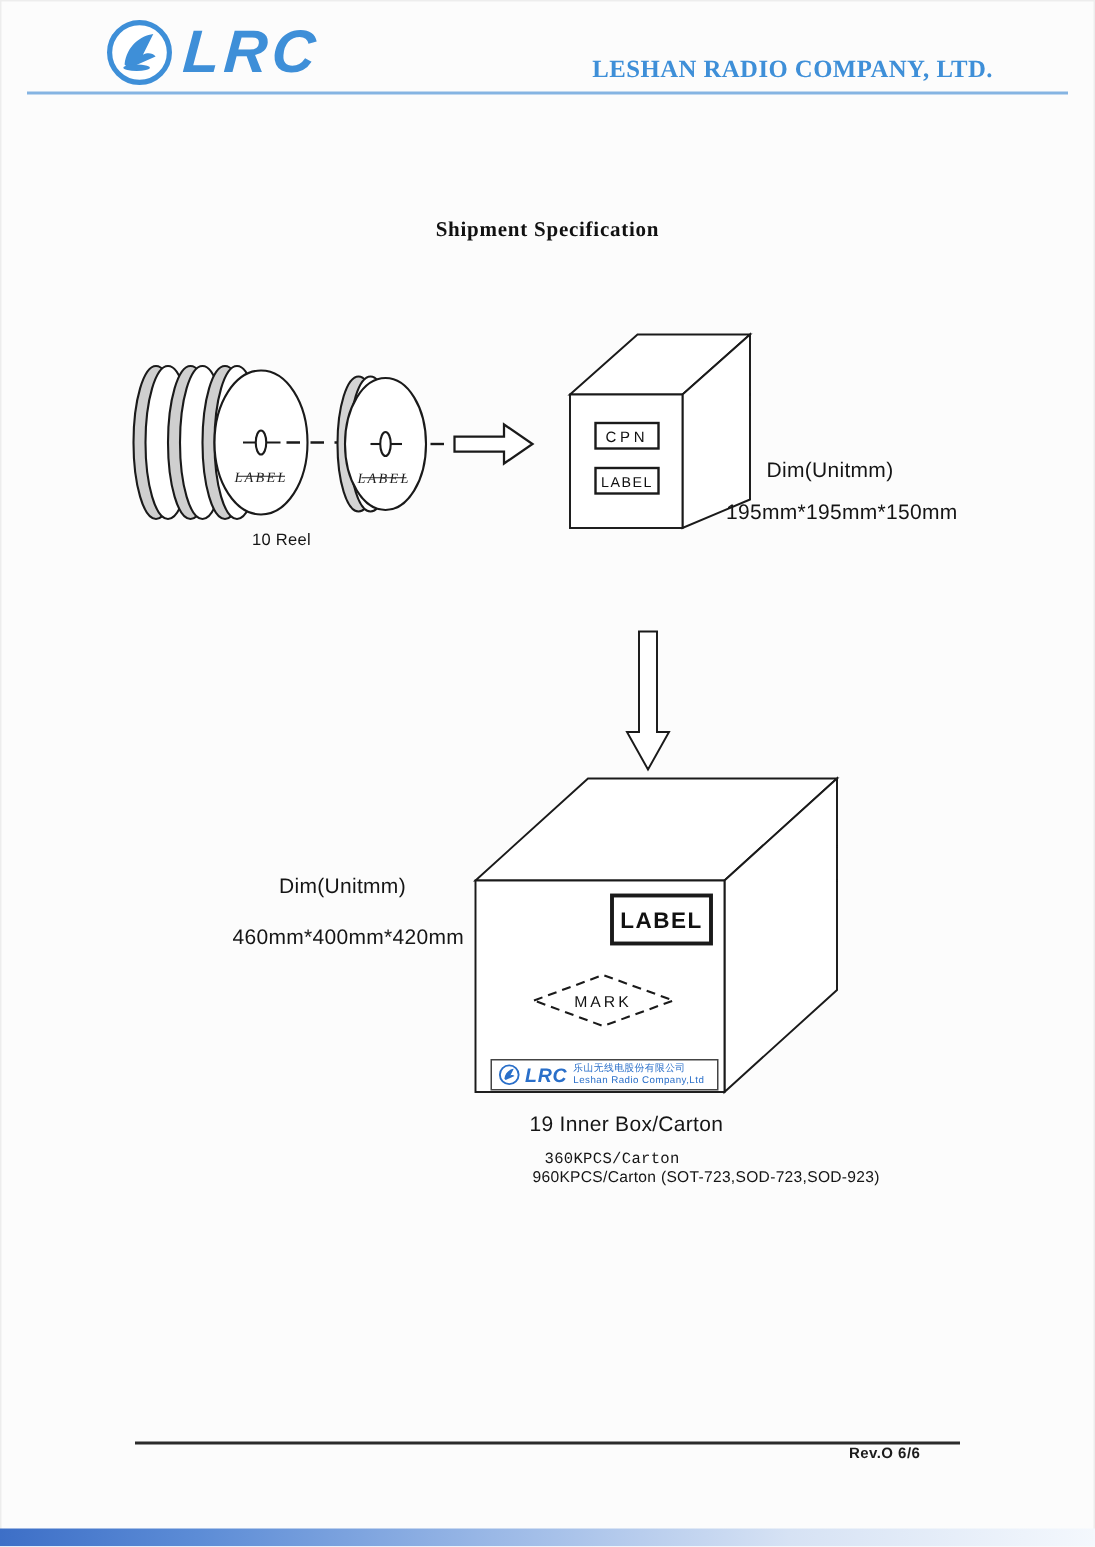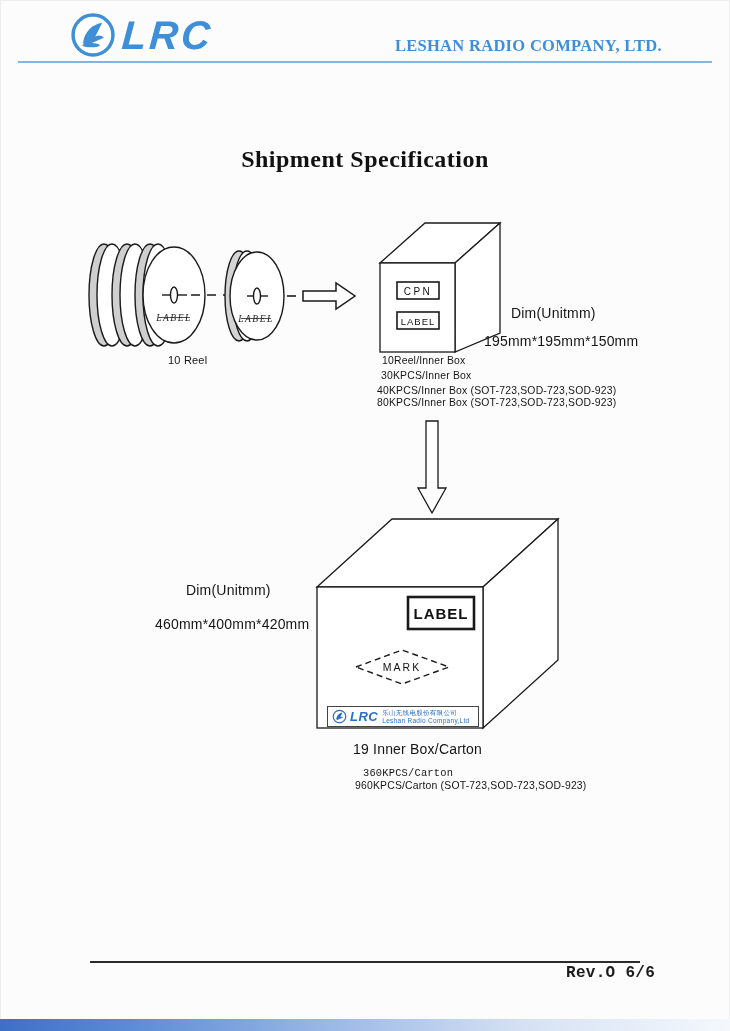--- a/index.html
+++ b/index.html
@@ -19,21 +19,21 @@
   }
   .company{
     position:absolute;right:68px;top:36px;
     font-family:"Liberation Serif",serif;font-weight:700;
     font-size:16.5px;color:#3e8fd8;letter-spacing:.3px;
   }
   .hdr-rule{position:absolute;left:18px;top:61px;width:694px;height:2px;background:#85b4e2;}
   
   .title{
     position:absolute;left:0;right:0;top:146px;text-align:center;
-    font-family:"Liberation Serif",serif;font-weight:700;font-size:24px;
+    font-family:"Liberation Serif",serif;font-weight:700;font-size:14px;
     letter-spacing:.5px;color:#111;margin:0;
   }
   
   svg.art{position:absolute;left:0;top:0;}
   .reel-label{
     font-family:"Liberation Serif",serif;font-style:italic;font-size:9.5px;
     letter-spacing:1.5px;fill:#222;text-anchor:middle;
   }
   .box-txt{font-family:"Liberation Sans",sans-serif;fill:#111;text-anchor:middle;}
   
@@ -54,21 +54,21 @@
     font-style:italic;font-weight:800;font-size:13px;color:#2a6fc9;
     margin:0 4px 0 3px;letter-spacing:.5px;
   }
   .carton-plate .cn-lines{display:flex;flex-direction:column;justify-content:center;}
   .carton-plate .cn-lines div{
     font-size:6.5px;line-height:7.5px;color:#2a6fc9;white-space:nowrap;
     letter-spacing:.3px;
   }
   
   .ftr-rule{position:absolute;left:90px;top:961px;width:550px;height:1.5px;background:#2b2b2b;}
-  .ftr-rev{position:absolute;left:566px;top:964px;font-size:16px;font-weight:700;color:#1c1c1c;letter-spacing:.3px;font-family:Liberation Mono, monospace;}
+  .ftr-rev{position:absolute;left:566px;top:964px;font-size:10px;font-weight:700;color:#1c1c1c;letter-spacing:.3px;}
   .ftr-bar{
     position:absolute;left:0;right:0;bottom:0;height:12px;
     background:linear-gradient(to right,#3d6fc7 0%,#5c8cd6 18%,#9ab8e6 45%,#d6e2f4 72%,#f4f8fd 100%);
   }
 </style>
 </head>
 <body>
 
 <div class="page">
 
@@ -135,26 +135,20 @@
       <rect x="408" y="597" width="66" height="32" stroke-width="2.6"></rect>
       <polygon points="356,667 402,650 449,667 402,684" stroke-width="1.4" stroke-dasharray="6,4"></polygon>
     </g>
     <text x="441" y="618.5" class="box-txt" font-size="15" font-weight="bold" letter-spacing="1">LABEL</text>
     <text x="402" y="671" class="box-txt" font-size="10.5" letter-spacing="2">MARK</text>
   </svg>
 
   <div class="cap" style="left:168px;top:354px;font-size:11px;">10 Reel</div>
 
 
-  <div class="cap ib-notes" style="left:377px;top:355px;font-size:10.4px;">
-    <div>10Reel/Inner Box</div>
-    <div>30KPCS/Inner Box</div>
-    <div>40KPCS/Inner Box (SOT-723,SOD-723,SOD-923)</div>
-    <div>80KPCS/Inner Box (SOT-723,SOD-723,SOD-923)</div>
-  </div>
 
   <div class="cap" style="left:511px;top:305px;">Dim(Unitmm)</div>
   <div class="cap" style="left:484px;top:333px;">195mm*195mm*150mm</div>
 
   <div class="cap" style="left:186px;top:582px;">Dim(Unitmm)</div>
   <div class="cap" style="left:155px;top:616px;">460mm*400mm*420mm</div>
 
   <div class="carton-plate">
     <svg width="15" height="15" viewBox="0 0 24 24">
       <circle cx="12" cy="12" r="10" fill="#ffffff" stroke="#2a6fc9" stroke-width="2"></circle>

